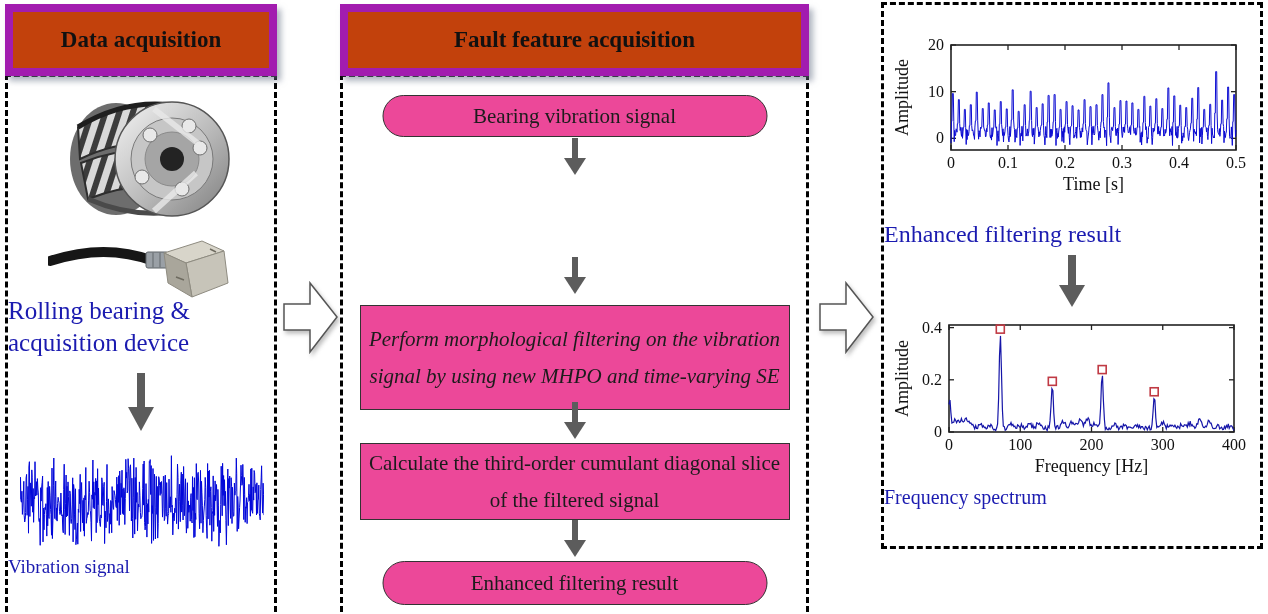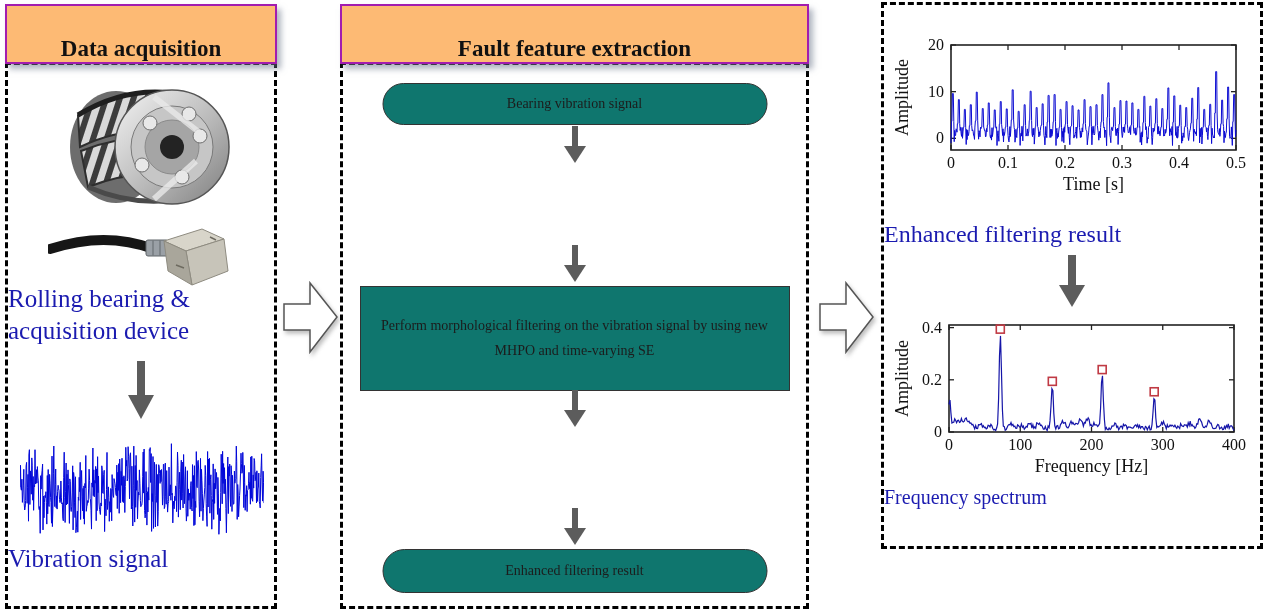--- a/index.html
+++ b/index.html
@@ -1,30 +1,30 @@
 <!DOCTYPE html>
 <html><head>
 <meta charset="utf-8">
 <style>
   html,body{margin:0;padding:0;background:#ffffff;}
   #stage{position:relative;width:1268px;height:614px;background:#ffffff;
          font-family:"Liberation Serif","DejaVu Serif",serif;overflow:hidden;}
   .panel{position:absolute;top:4px;bottom:7px;}
-  .panel-header{position:relative;z-index:2;height:56px;border:2px solid #a21caf;
-    background:#fdba74;display:flex;align-items:flex-end;justify-content:center;
+  .panel-header{position:relative;z-index:2;height:56px;border:8px solid #a21caf;
+    background:#c2410c;display:flex;align-items:center;justify-content:center;
     font-size:23px;font-weight:bold;color:#111;
     box-shadow:4px 5px 6px rgba(110,120,140,0.55);}
   .panel-body{position:relative;z-index:1;margin-top:-2px;border:3px dashed #000;
     background:#fff;height:541px;}
   .blue-caption{color:#1b1bb0;font-weight:normal;
     white-space:pre-line;line-height:1.28;}
   .step{position:absolute;left:50%;transform:translateX(-50%);
-    background:#0f766e;border:1px solid #333;color:#1c1c1c;
+    background:#ec4899;border:1px solid #333;color:#1c1c1c;
     display:flex;align-items:center;justify-content:center;text-align:center;
-    font-size:14px;line-height:1.72;}
+    font-size:21px;line-height:1.72;}
   .step.rounded{border-radius:22px;}
   .v-arrow{position:absolute;left:50%;transform:translateX(-50%);}
   .abs{position:absolute;}
   svg text{font-family:"Liberation Serif","DejaVu Serif",serif;}
 </style>
 </head>
 <body>
 
 <div id="stage">
 
@@ -80,54 +80,55 @@
 
       <svg class="v-arrow" style="top:296px;" width="30" height="60" viewBox="0 0 30 60">
         <rect x="11" y="0" width="8" height="36" fill="#5c5c5c"></rect>
         <polygon points="2,34 28,34 15,58" fill="#5c5c5c"></polygon>
       </svg>
 
       <svg class="abs" style="left:12px;top:372px;" width="244" height="104" viewBox="0 0 244 104" id="svg-raw">
           <polyline points="0.0,50.1 0.5,28.3 0.9,50.9 1.4,53.2 1.9,42.2 2.4,65.4 2.8,58.9 3.3,48.1 3.8,32.3 4.2,66.3 4.7,73.0 5.2,70.4 5.6,63.7 6.1,29.0 6.6,25.4 7.1,66.3 7.5,50.4 8.0,37.4 8.5,84.2 8.9,18.0 9.4,12.7 9.9,67.5 10.3,33.9 10.8,46.9 11.3,57.2 11.8,20.9 12.2,28.2 12.7,63.2 13.2,39.5 13.6,73.3 14.1,48.6 14.6,49.7 15.0,12.7 15.5,47.0 16.0,46.3 16.5,32.7 16.9,46.1 17.4,29.6 17.9,40.0 18.3,43.9 18.8,71.2 19.3,72.8 19.7,69.5 20.2,96.3 20.7,38.7 21.2,52.1 21.6,39.1 22.1,33.5 22.6,27.1 23.0,92.9 23.5,59.1 24.0,80.8 24.4,65.7 24.9,58.5 25.4,60.6 25.9,54.7 26.3,65.4 26.8,87.1 27.3,38.5 27.7,76.9 28.2,32.5 28.7,67.7 29.1,69.5 29.6,37.4 30.1,46.1 30.6,60.7 31.0,65.5 31.5,86.2 32.0,19.1 32.4,89.6 32.9,71.3 33.4,36.8 33.8,9.0 34.3,55.9 34.8,69.6 35.3,47.6 35.7,32.0 36.2,70.8 36.7,58.9 37.1,72.1 37.6,54.6 38.1,48.3 38.6,51.8 39.0,53.3 39.5,62.5 40.0,65.6 40.4,64.0 40.9,44.0 41.4,60.9 41.8,66.9 42.3,65.8 42.8,81.2 43.3,83.8 43.7,40.3 44.2,15.2 44.7,60.2 45.1,85.5 45.6,54.8 46.1,26.0 46.5,68.0 47.0,37.3 47.5,66.8 48.0,32.9 48.4,47.3 48.9,59.0 49.4,86.4 49.8,41.9 50.3,44.6 50.8,72.1 51.2,74.5 51.7,69.7 52.2,55.9 52.7,28.8 53.1,92.9 53.6,35.4 54.1,40.8 54.5,65.9 55.0,80.6 55.5,39.8 55.9,95.7 56.4,90.8 56.9,82.1 57.4,74.1 57.8,95.2 58.3,60.2 58.8,63.4 59.2,40.3 59.7,54.7 60.2,25.3 60.6,82.5 61.1,46.8 61.6,33.5 62.1,59.8 62.5,73.8 63.0,51.4 63.5,81.7 63.9,48.9 64.4,87.2 64.9,46.5 65.3,51.0 65.8,18.5 66.3,74.3 66.8,69.4 67.2,68.1 67.7,63.5 68.2,65.5 68.6,51.1 69.1,32.2 69.6,43.6 70.1,61.4 70.5,63.0 71.0,73.3 71.5,92.1 71.9,45.9 72.4,50.2 72.9,11.0 73.3,58.7 73.8,32.8 74.3,59.9 74.8,43.4 75.2,46.2 75.7,29.4 76.2,83.7 76.6,31.9 77.1,73.7 77.6,19.7 78.0,55.7 78.5,39.1 79.0,66.0 79.5,72.4 79.9,74.7 80.4,77.5 80.9,65.9 81.3,69.0 81.8,28.8 82.3,33.5 82.7,56.0 83.2,56.5 83.7,37.4 84.2,33.3 84.6,94.6 85.1,62.0 85.6,68.8 86.0,78.8 86.5,52.6 87.0,15.4 87.4,72.5 87.9,66.5 88.4,49.9 88.9,60.8 89.3,84.3 89.8,64.6 90.3,75.2 90.7,51.5 91.2,52.9 91.7,83.8 92.1,37.6 92.6,51.3 93.1,58.6 93.6,60.4 94.0,41.6 94.5,44.1 95.0,46.7 95.4,50.4 95.9,57.4 96.4,58.7 96.8,28.1 97.3,71.6 97.8,35.3 98.3,53.4 98.7,26.7 99.2,76.3 99.7,22.0 100.1,34.0 100.6,65.7 101.1,34.3 101.5,48.3 102.0,21.2 102.5,64.5 103.0,40.0 103.4,65.6 103.9,38.8 104.4,42.9 104.8,75.5 105.3,49.6 105.8,10.3 106.3,29.1 106.7,23.3 107.2,43.9 107.7,41.5 108.1,9.7 108.6,19.8 109.1,31.6 109.5,61.8 110.0,18.9 110.5,15.8 111.0,38.0 111.4,72.0 111.9,29.2 112.4,69.6 112.8,89.0 113.3,48.9 113.8,9.1 114.2,51.8 114.7,85.1 115.2,28.5 115.7,70.3 116.1,18.4 116.6,53.3 117.1,43.5 117.5,81.8 118.0,64.1 118.5,55.2 118.9,58.0 119.4,32.9 119.9,46.3 120.4,63.4 120.8,69.7 121.3,68.3 121.8,68.0 122.2,64.0 122.7,39.6 123.2,15.0 123.6,56.1 124.1,12.0 124.6,73.7 125.1,80.9 125.5,77.5 126.0,34.6 126.5,55.5 126.9,88.1 127.4,54.7 127.9,75.0 128.3,50.4 128.8,63.1 129.3,12.6 129.8,13.5 130.2,10.6 130.7,45.5 131.2,16.6 131.6,94.4 132.1,56.6 132.6,64.5 133.0,19.5 133.5,91.4 134.0,63.3 134.5,25.3 134.9,47.1 135.4,90.0 135.9,58.7 136.3,27.4 136.8,65.4 137.3,37.4 137.7,89.1 138.2,74.7 138.7,27.7 139.2,30.1 139.6,36.4 140.1,46.4 140.6,33.3 141.0,44.7 141.5,32.5 142.0,44.7 142.5,68.1 142.9,59.7 143.4,27.1 143.9,27.6 144.3,71.6 144.8,69.8 145.3,26.1 145.7,59.2 146.2,67.2 146.7,33.6 147.2,62.6 147.6,75.1 148.1,66.8 148.6,64.6 149.0,30.1 149.5,58.8 150.0,53.7 150.4,47.8 150.9,63.3 151.4,6.7 151.9,57.9 152.3,56.3 152.8,85.9 153.3,69.2 153.7,64.1 154.2,71.8 154.7,59.3 155.1,63.7 155.6,48.9 156.1,50.2 156.6,74.7 157.0,45.8 157.5,15.0 158.0,28.6 158.4,80.1 158.9,47.3 159.4,35.2 159.8,52.7 160.3,72.7 160.8,34.2 161.3,23.2 161.7,63.1 162.2,25.0 162.7,56.8 163.1,71.0 163.6,17.5 164.1,55.0 164.5,66.7 165.0,42.1 165.5,29.8 166.0,71.3 166.4,84.1 166.9,75.2 167.4,33.7 167.8,79.3 168.3,51.9 168.8,63.3 169.2,59.0 169.7,56.1 170.2,72.2 170.7,48.2 171.1,44.6 171.6,70.6 172.1,74.0 172.5,27.6 173.0,61.5 173.5,38.5 173.9,88.6 174.4,28.7 174.9,87.8 175.4,64.3 175.8,70.5 176.3,14.6 176.8,49.2 177.2,50.7 177.7,25.0 178.2,23.3 178.7,34.0 179.1,64.3 179.6,79.8 180.1,54.1 180.5,21.4 181.0,74.2 181.5,32.3 181.9,43.4 182.4,56.8 182.9,83.7 183.4,71.7 183.8,64.0 184.3,57.9 184.8,50.4 185.2,28.4 185.7,38.3 186.2,66.8 186.6,79.1 187.1,89.4 187.6,14.5 188.1,70.0 188.5,22.0 189.0,48.1 189.5,21.3 189.9,76.2 190.4,42.6 190.9,37.8 191.3,58.4 191.8,92.2 192.3,65.1 192.8,61.7 193.2,26.9 193.7,82.4 194.2,46.2 194.6,66.4 195.1,31.9 195.6,51.8 196.0,43.9 196.5,35.5 197.0,52.1 197.5,77.4 197.9,40.4 198.4,56.9 198.9,97.3 199.3,84.9 199.8,71.4 200.3,83.9 200.7,55.3 201.2,17.2 201.7,41.1 202.2,66.8 202.6,14.3 203.1,46.4 203.6,26.5 204.0,56.6 204.5,30.7 205.0,56.7 205.4,42.3 205.9,71.4 206.4,95.8 206.9,65.1 207.3,50.0 207.8,20.0 208.3,76.6 208.7,29.6 209.2,39.1 209.7,27.0 210.2,59.0 210.6,69.4 211.1,28.7 211.6,37.3 212.0,74.5 212.5,38.3 213.0,62.4 213.4,67.3 213.9,66.4 214.4,34.0 214.9,46.2 215.3,42.7 215.8,41.8 216.3,9.1 216.7,24.8 217.2,82.4 217.7,47.5 218.1,54.9 218.6,79.8 219.1,69.1 219.6,58.4 220.0,52.0 220.5,36.1 221.0,16.2 221.4,26.6 221.9,36.3 222.4,34.9 222.8,15.4 223.3,35.1 223.8,70.6 224.3,28.4 224.7,45.5 225.2,73.3 225.7,57.8 226.1,59.2 226.6,48.7 227.1,74.6 227.5,53.4 228.0,52.8 228.5,46.8 229.0,35.3 229.4,51.7 229.9,45.4 230.4,67.2 230.8,19.9 231.3,61.3 231.8,19.2 232.2,62.6 232.7,64.3 233.2,37.9 233.7,51.1 234.1,21.5 234.6,23.8 235.1,43.7 235.5,42.5 236.0,35.3 236.5,66.0 236.9,33.8 237.4,64.4 237.9,51.9 238.4,50.2 238.8,36.1 239.3,64.3 239.8,67.3 240.2,70.9 240.7,40.5 241.2,28.9 241.6,16.8 242.1,47.1 242.6,64.1 243.1,34.2 243.5,45.6 244.0,66.1" fill="none" stroke="#0006d9" stroke-width="1"></polyline>
         </svg>
 
-      <div class="blue-caption abs" style="left:0;right:18px;top:478px;font-size:25px;">Vibration signal</div>
+      <div class="blue-caption abs" style="left:0;right:18px;top:478px;font-size:19px;">Vibration signal</div>
     </div>
   </section>
 
   <svg class="abs" style="left:282px;top:277px;filter:drop-shadow(2px 3px 2px rgba(110,110,110,0.45));" width="58" height="82" viewBox="0 0 58 82">
     <polygon points="2,27 28,27 28,6 55,40 28,75 28,53 2,53" fill="#ffffff" stroke="#555" stroke-width="1.5"></polygon>
   </svg>
 
   <section class="panel" style="left:340px;width:469px;">
     <div class="panel-header">
-      <span>Fault feature extraction</span>
+      <span>Fault feature acquisition</span>
     </div>
     <div class="panel-body">
 
       <div class="step rounded" style="top:18px;width:383px;height:40px;">Bearing vibration signal</div>
 
       <svg class="v-arrow" style="top:61px;" width="24" height="38" viewBox="0 0 24 38">
         <rect x="9" y="0" width="6" height="22" fill="#5c5c5c"></rect>
           <polygon points="1,20 23,20 12,37" fill="#5c5c5c"></polygon>
       </svg>
 
 
       <svg class="v-arrow" style="top:180px;" width="24" height="38" viewBox="0 0 24 38">
         <rect x="9" y="0" width="6" height="22" fill="#5c5c5c"></rect>
           <polygon points="1,20 23,20 12,37" fill="#5c5c5c"></polygon>
       </svg>
 
-      <div class="step" style="top:221px;width:428px;height:103px;">Perform  morphological filtering on the vibration signal by using new MHPO and time-varying SE</div>
+      <div class="step" style="top:228px;width:428px;height:103px;font-style:italic;">Perform  morphological filtering on the vibration signal by using new MHPO and time-varying SE</div>
 
       <svg class="v-arrow" style="top:325px;" width="24" height="38" viewBox="0 0 24 38">
         <rect x="9" y="0" width="6" height="22" fill="#5c5c5c"></rect>
           <polygon points="1,20 23,20 12,37" fill="#5c5c5c"></polygon>
       </svg>
 
+      <div class="step" style="top:366px;width:428px;height:75px;">Calculate the third-order cumulant diagonal slice of the filtered signal</div>
 
       <svg class="v-arrow" style="top:443px;" width="24" height="38" viewBox="0 0 24 38">
         <rect x="9" y="0" width="6" height="22" fill="#5c5c5c"></rect>
           <polygon points="1,20 23,20 12,37" fill="#5c5c5c"></polygon>
       </svg>
 
       <div class="step rounded" style="top:484px;width:383px;height:42px;">Enhanced filtering result</div>
     </div>
   </section>
 

